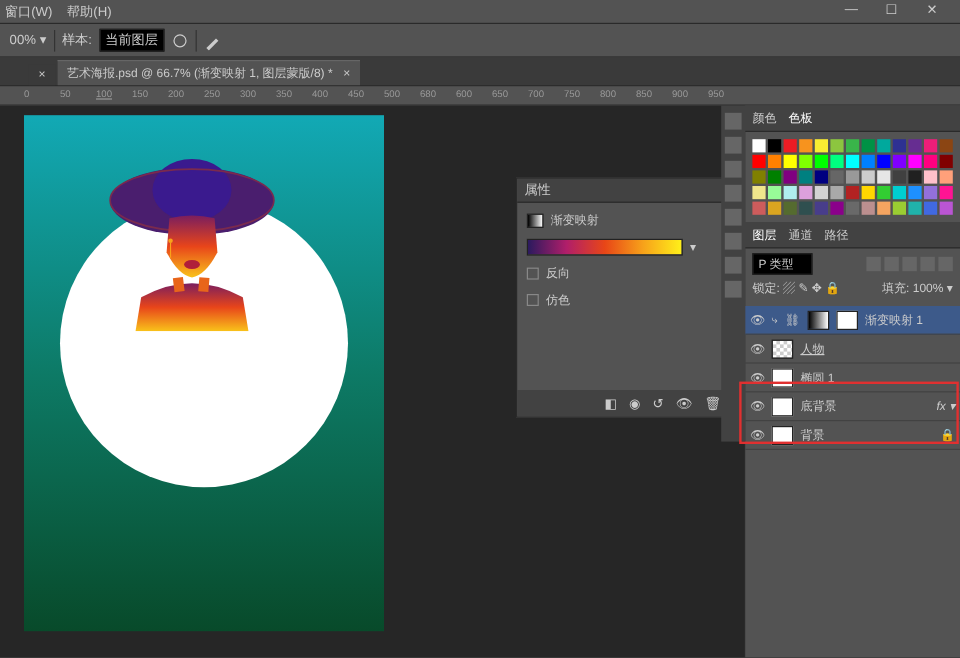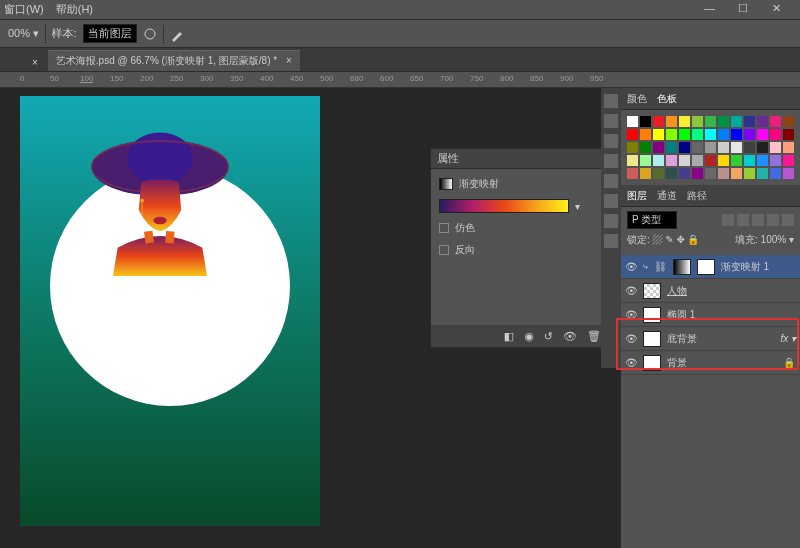--- a/index.html
+++ b/index.html
@@ -136,25 +136,25 @@
       <div class="props-row">
         <span class="thumb grad" style="width:14px;height:12px"></span>
         <span>渐变映射</span>
       </div>
       <div class="props-row">
         <div class="gradbar"></div>
         <span>▾</span>
       </div>
       <div class="props-row">
         <span class="checkbox"></span>
-        <span>仿色</span>
+        <span>反向</span>
       </div>
       <div class="props-row">
         <span class="checkbox"></span>
-        <span>反向</span>
+        <span>仿色</span>
       </div>
     </div>
     <div class="props-foot">
       <span>◧</span>
       <span>◉</span>
       <span>↺</span>
       <span>👁</span>
       <span>🗑</span>
     </div>
   </div>

